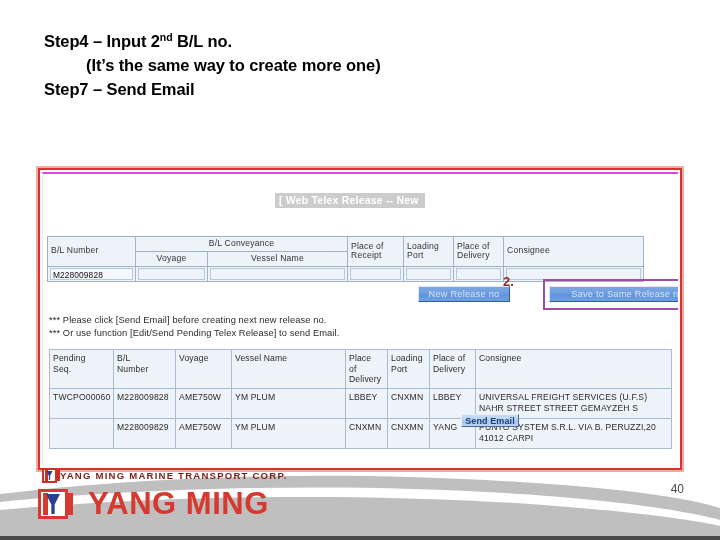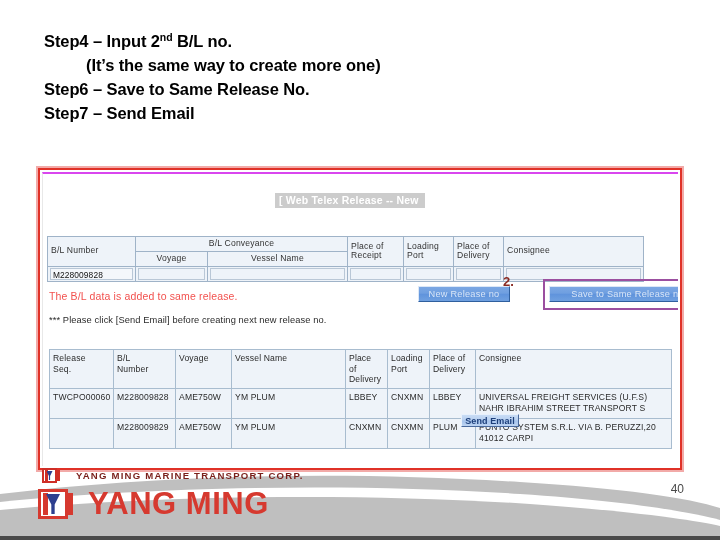--- a/index.html
+++ b/index.html
@@ -217,21 +217,21 @@
     letter-spacing: 0.1px;
     white-space: nowrap;
   }
 
   
   #corp-line {
     position: absolute;
     left: 42px; top: 468px;
     display: flex;
     align-items: center;
-    gap: 19px;
+    gap: 3px;
     z-index: 6;
   }
   #corp-line .ym-mark {
     width: 15px; height: 15px;
     background: #ffffff;
     border: 2px solid #cf2e26;
     position: relative;
     flex: 0 0 auto;
   }
   #corp-line .ym-mark::before {
@@ -322,21 +322,20 @@
   }
 </style>
 </head>
 <body>
 
 <div id="slide">
 
   <div id="steps">
       <div class="step-line"><span>Step4 – Input 2</span><sup>nd</sup><span> B/L no.</span></div>
       <div class="step-line indent"><span>(It’s the same way to create more one)</span></div>
-      <div class="step-line"><span>Step6 – Save to Same Release No.</span></div>
       <div class="step-line"><span>Step7 – Send Email</span></div>
     </div>
 
   <div id="shot-outer"></div>
   <div id="shot-frame">
     <div id="shot-inner">
 
       <div id="page-title-badge">[ Web Telex Release -- New</div>
 
       <table id="entry-table">
@@ -386,48 +385,48 @@
             <td class="data-cell">
               <span class="fake-input"></span>
             </td>
             <td class="data-cell">
               <span class="fake-input"></span>
             </td>
           </tr>
         </tbody>
       </table>
 
-      <div id="status-msg">The B/L data is added to same release.</div>
 
       <div id="annot-2">2.</div>
 
       <div id="btn-new-release" class="win-button">New Release no</div>
 
       <div id="btn-save-same" class="win-button">Save to Same Release no</div>
 
       <div id="highlight-box"></div>
 
       <div id="notes">
           <div>*** Please click [Send Email] before creating next new release no.</div>
+          <div>*** Or use function [Edit/Send Pending Telex Release] to send Email.</div>
         </div>
 
       <table id="result-table">
         <colgroup>
           <col style="width:64px">
           <col style="width:62px">
           <col style="width:56px">
           <col style="width:114px">
           <col style="width:42px">
           <col style="width:42px">
           <col style="width:46px">
           <col style="width:196px">
         </colgroup>
         <thead>
           <tr id="result-head-row">
-              <th style="white-space: pre-line;">Release
+              <th style="white-space: pre-line;">Pending
 Seq.</th>
               <th style="white-space: pre-line;">B/L
 Number</th>
               <th style="white-space: pre-line;">Voyage</th>
               <th style="white-space: pre-line;">Vessel Name</th>
               <th style="white-space: pre-line;">Place
 of
 Delivery</th>
               <th style="white-space: pre-line;">Loading
 Port</th>
@@ -438,30 +437,30 @@
         </thead>
         <tbody id="result-body">
             <tr>
               <td>TWCPO00060</td>
               <td>M228009828</td>
               <td>AME750W</td>
               <td>YM PLUM</td>
               <td>LBBEY</td>
               <td>CNXMN</td>
               <td>LBBEY</td>
-              <td>UNIVERSAL FREIGHT SERVICES (U.F.S) NAHR IBRAHIM STREET TRANSPORT S</td>
+              <td>UNIVERSAL FREIGHT SERVICES (U.F.S) NAHR STREET STREET GEMAYZEH S</td>
             </tr>
             <tr>
               <td></td>
               <td>M228009829</td>
               <td>AME750W</td>
               <td>YM PLUM</td>
               <td>CNXMN</td>
               <td>CNXMN</td>
-              <td>PLUM</td>
+              <td>YANG</td>
               <td>PUNTO SYSTEM S.R.L. VIA B. PERUZZI,20 41012 CARPI</td>
             </tr>
           </tbody>
       </table>
 
       <div id="btn-send-email">Send Email</div>
 
     </div>
   </div>
 

